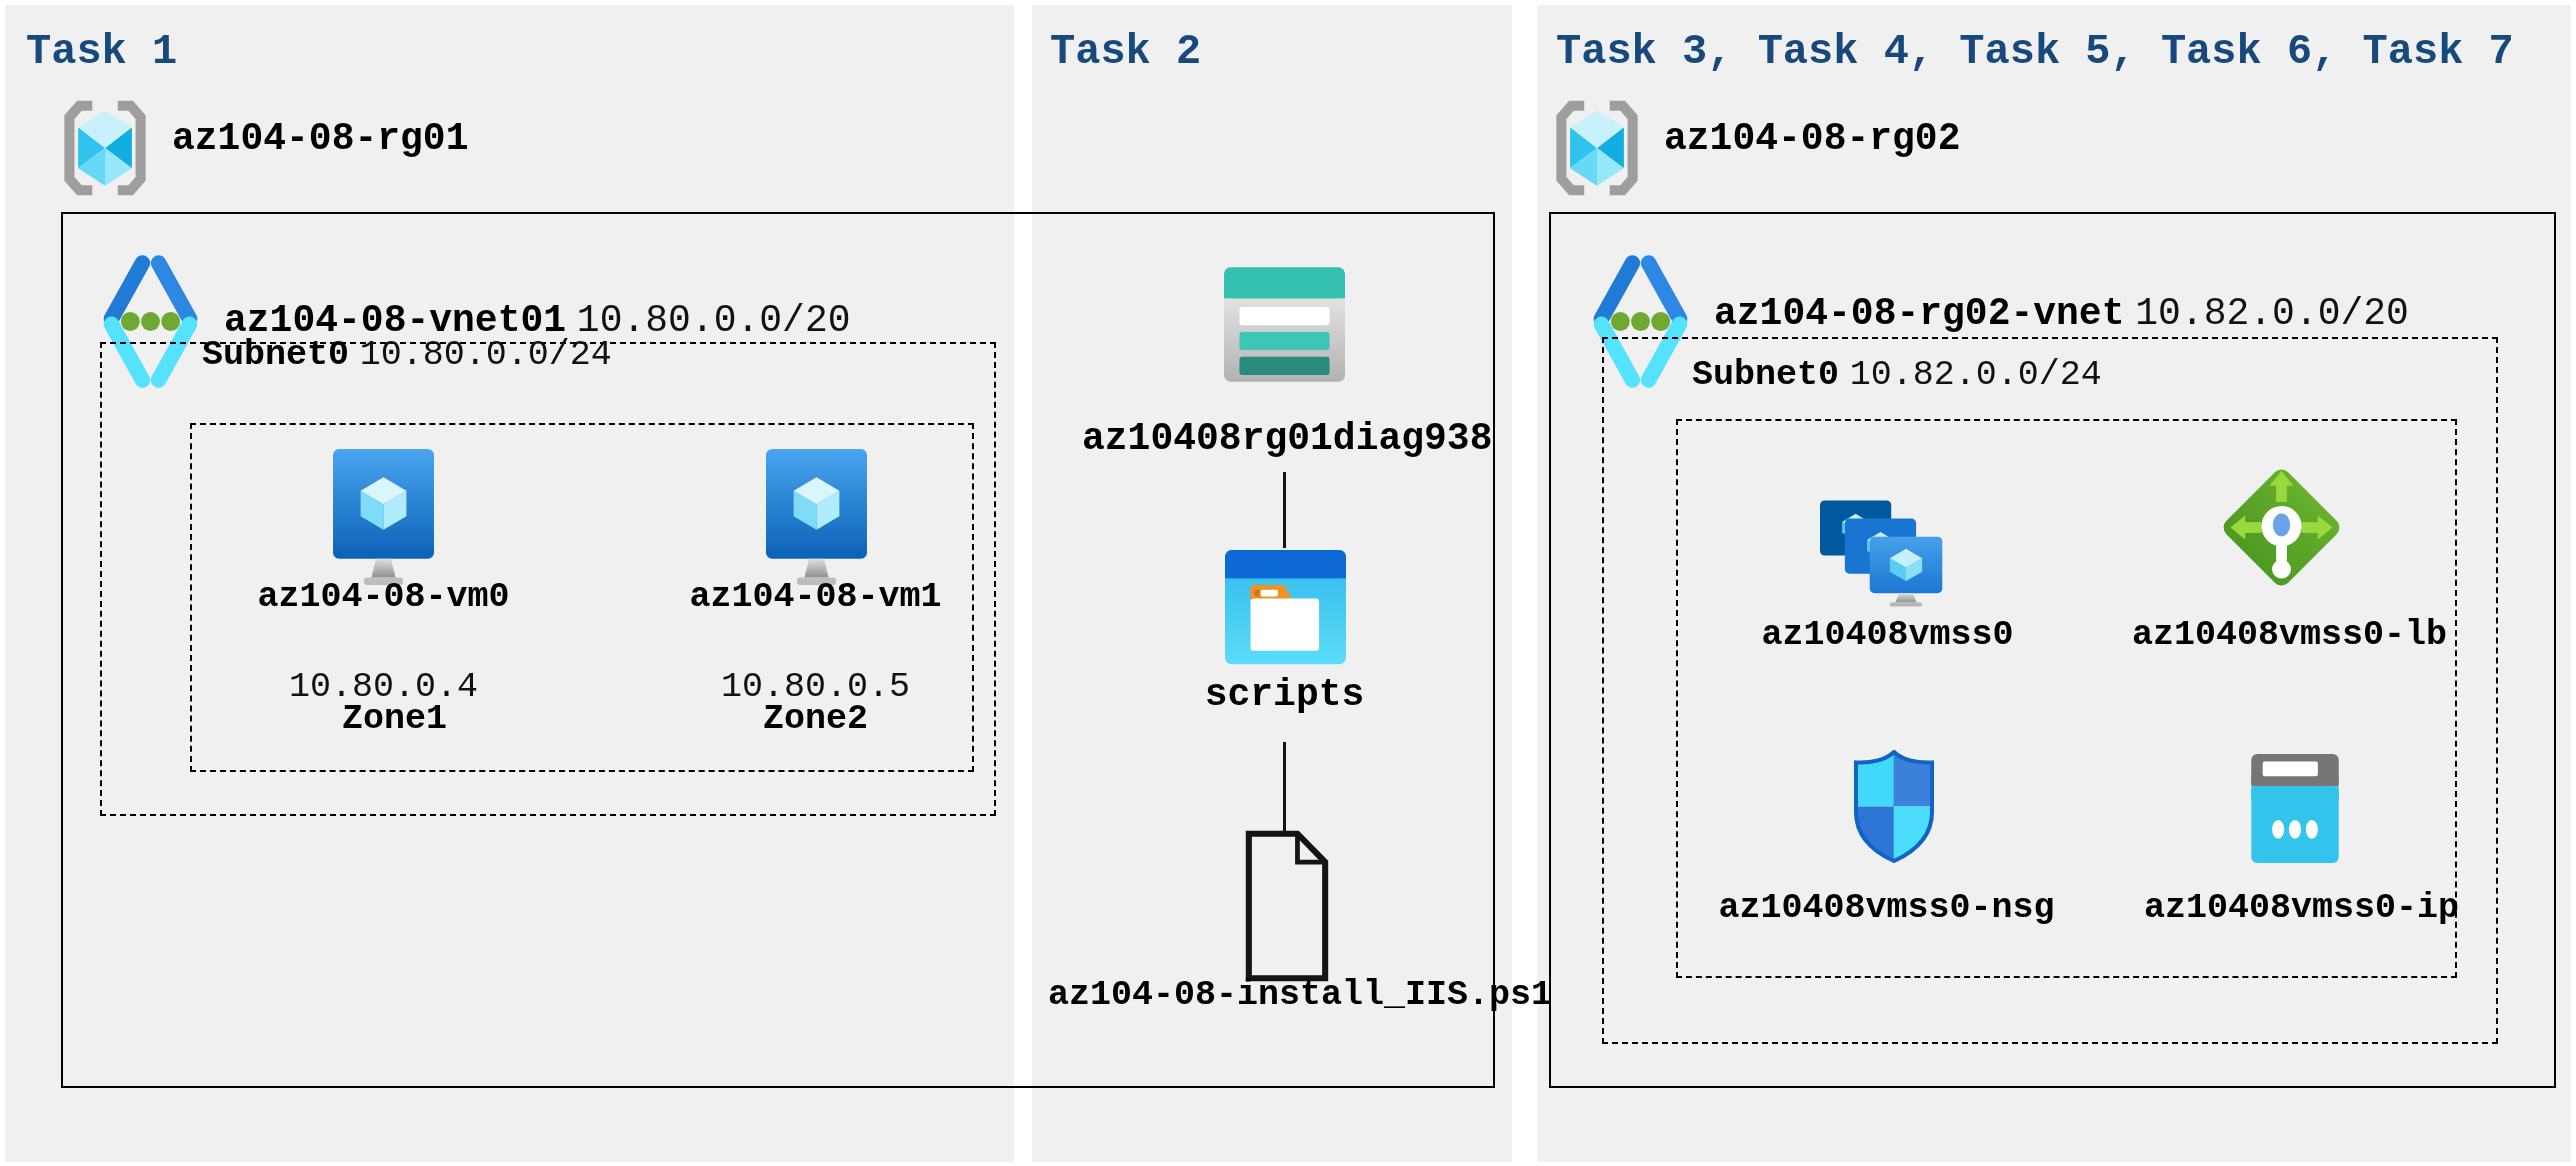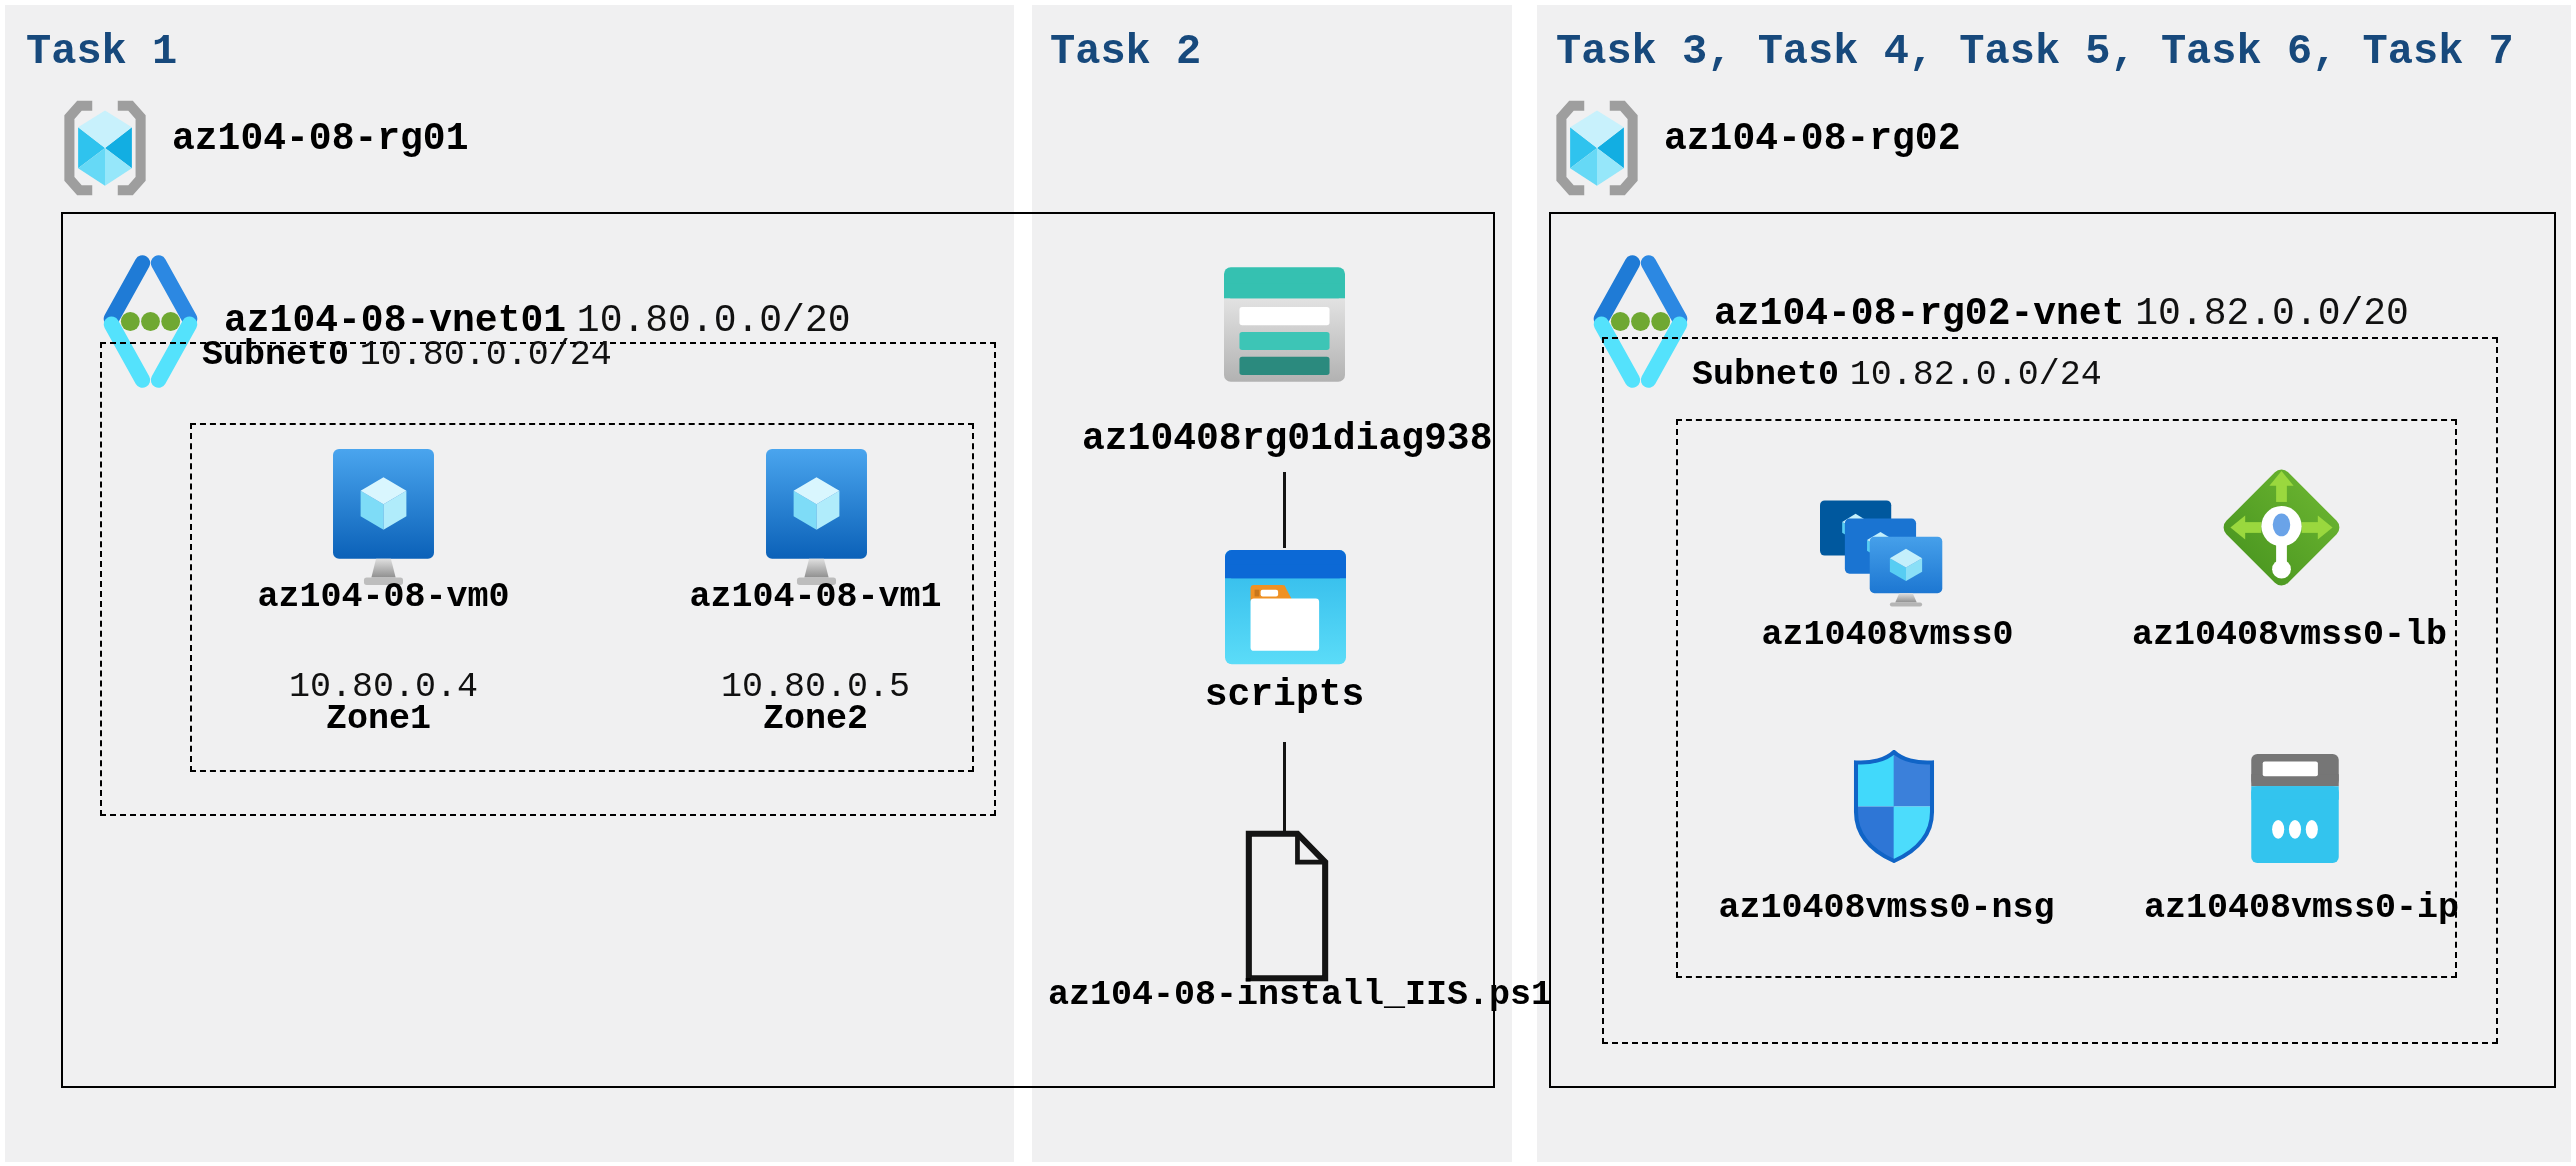--- a/index.html
+++ b/index.html
@@ -88,21 +88,21 @@
     </defs>
     <rect x="0" y="0" width="150" height="163" rx="9" fill="url(#vmA)"></rect>
     <polygon points="41,62 75,82 75,120 41,100" fill="#7edcf7"></polygon>
     <polygon points="109,62 75,82 75,120 109,100" fill="#b0ecfb"></polygon>
     <polygon points="75,42 109,62 75,82 41,62" fill="#d9f6fe"></polygon>
     <polygon points="64,163 86,163 93,191 57,191" fill="url(#vmAs)"></polygon>
     <rect x="46" y="191" width="58" height="11" rx="4" fill="#bdbdbd"></rect>
   </svg>
   <div class="lbl2 ctr" style="left:181px;top:578px;width:405px;">az104-08-vm0</div>
   <div class="ipline ctr" style="left:181px;top:623px;width:405px;">10.80.0.4</div>
-  <div class="lbl2 ctr" style="left:176px;top:700px;width:405px;">Zone1</div>
+  <div class="lbl2 ctr" style="left:192px;top:700px;width:405px;">Zone1</div>
 
   <svg class="icon" style="left:766px;top:449px;" width="101" height="138" viewBox="0 0 150 205">
     <defs>
       <linearGradient id="vmB" x1="0" y1="0" x2="0" y2="1">
         <stop offset="0" stop-color="#4aa5ee"></stop>
           <stop offset="1" stop-color="#0b61b8"></stop>
       </linearGradient>
       <linearGradient id="vmBs" x1="0" y1="0" x2="0" y2="1">
         <stop offset="0" stop-color="#e0e0e0"></stop>
           <stop offset="1" stop-color="#8f8f8f"></stop>

